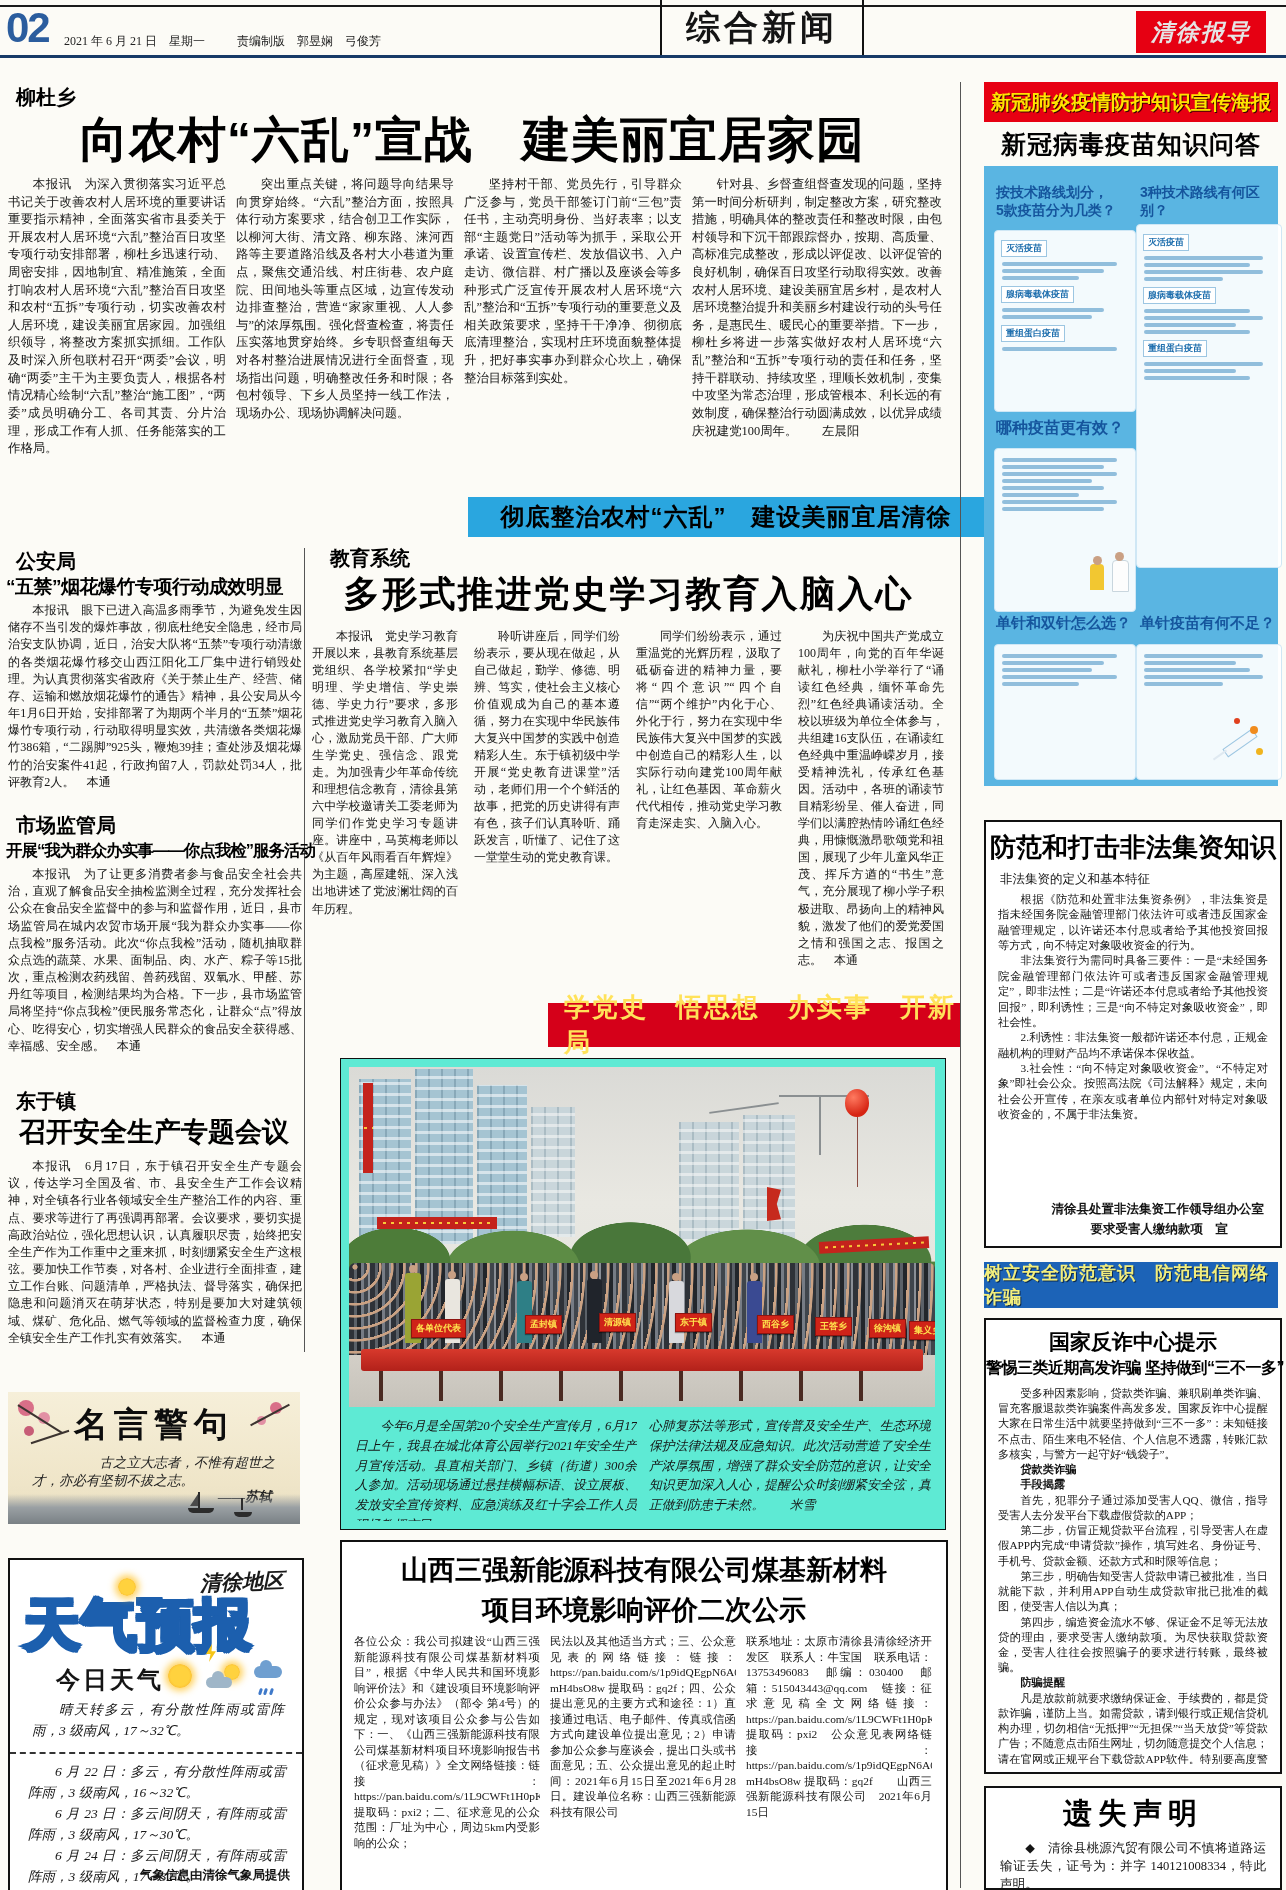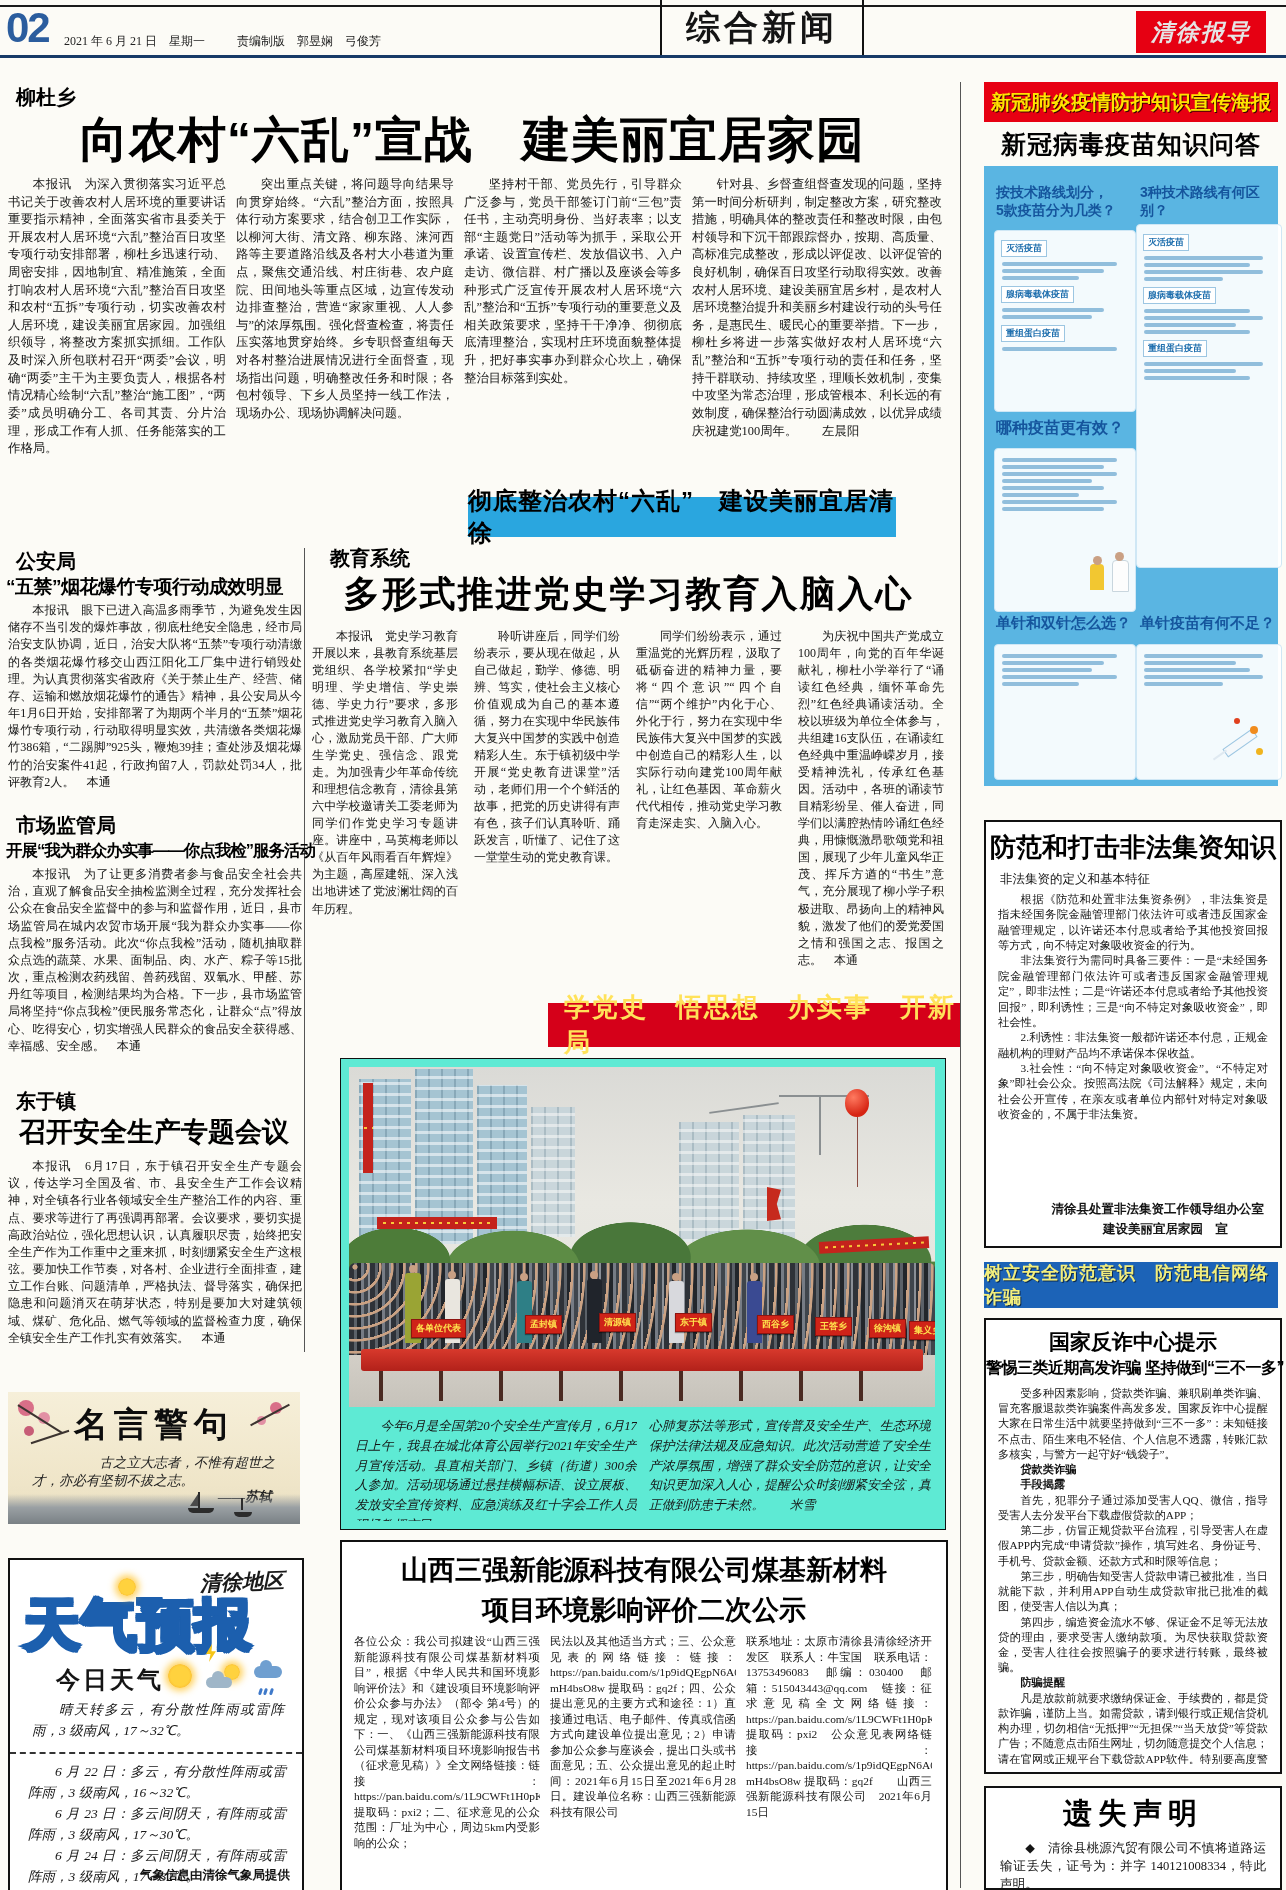--- a/index.html
+++ b/index.html
@@ -126,21 +126,21 @@
 </div>
 <div class="abs masthead">清徐报导</div>
 <div class="abs hdr-bottom"></div>
 
 <div class="abs kicker" style="left:16px;top:84px;">柳杜乡</div>
 <div class="abs hl" style="left:0;top:108px;width:945px;font-size:48px;text-align:center;letter-spacing:1px;">向农村“六乱”宣战　建美丽宜居家园</div>
 <div class="abs jtext" style="left:8px;top:176px;width:218px;height:338px;">本报讯　为深入贯彻落实习近平总书记关于改善农村人居环境的重要讲话重要指示精神，全面落实省市县委关于开展农村人居环境“六乱”整治百日攻坚专项行动安排部署，柳杜乡迅速行动、周密安排，因地制宜、精准施策，全面打响农村人居环境“六乱”整治百日攻坚和农村“五拆”专项行动，切实改善农村人居环境，建设美丽宜居家园。加强组织领导，将整改方案抓实抓细。工作队及时深入所包联村召开“两委”会议，明确“两委”主干为主要负责人，根据各村情况精心绘制“六乱”整治“施工图”，“两委”成员明确分工、各司其责、分片治理，形成工作有人抓、任务能落实的工作格局。</div>
 <div class="abs jtext" style="left:236px;top:176px;width:218px;height:356px;">突出重点关键，将问题导向结果导向贯穿始终。“六乱”整治方面，按照具体行动方案要求，结合创卫工作实际，以柳河大街、清文路、柳东路、涞河西路等主要道路沿线及各村大小巷道为重点，聚焦交通沿线、村庄街巷、农户庭院、田间地头等重点区域，边宣传发动边排查整治，营造“家家重视、人人参与”的浓厚氛围。强化督查检查，将责任压实落地贯穿始终。乡专职督查组每天对各村整治进展情况进行全面督查，现场指出问题，明确整改任务和时限；各包村领导、下乡人员坚持一线工作法，现场办公、现场协调解决问题。</div>
 <div class="abs jtext" style="left:464px;top:176px;width:218px;height:314px;">坚持村干部、党员先行，引导群众广泛参与，党员干部签订门前“三包”责任书，主动亮明身份、当好表率；以支部“主题党日”活动等为抓手，采取公开承诺、设置宣传栏、发放倡议书、入户走访、微信群、村广播以及座谈会等多种形式广泛宣传开展农村人居环境“六乱”整治和“五拆”专项行动的重要意义及相关政策要求，坚持干干净净、彻彻底底清理整治，实现村庄环境面貌整体提升，把好事实事办到群众心坎上，确保整治目标落到实处。</div>
 <div class="abs jtext" style="left:692px;top:176px;width:250px;height:314px;">针对县、乡督查组督查发现的问题，坚持第一时间分析研判，制定整改方案，研究整改措施，明确具体的整改责任和整改时限，由包村领导和下沉干部跟踪督办，按期、高质量、高标准完成整改，形成以评促改、以评促管的良好机制，确保百日攻坚行动取得实效。改善农村人居环境、建设美丽宜居乡村，是农村人居环境整治提升和美丽乡村建设行动的头号任务，是惠民生、暖民心的重要举措。下一步，柳杜乡将进一步落实做好农村人居环境“六乱”整治和“五拆”专项行动的责任和任务，坚持干群联动、持续攻坚，理顺长效机制，变集中攻坚为常态治理，形成管根本、利长远的有效制度，确保整治行动圆满成效，以优异成绩庆祝建党100周年。　　左晨阳</div>
-<div class="abs cyan-banner" style="left:468px;top:497px;width:428px;height:40px;">彻底整治农村“六乱”　建设美丽宜居清徐</div>
+<div class="abs cyan-banner" style="left:468px;top:497px;width:516px;height:40px;">彻底整治农村“六乱”　建设美丽宜居清徐</div>
 
 <div class="abs vrule" style="left:304px;top:548px;height:804px;"></div>
 <div class="abs vrule" style="left:960px;top:82px;height:1806px;"></div>
 
 <div class="abs kicker" style="left:16px;top:548px;">公安局</div>
 <div class="abs hl" style="left:6px;top:574px;width:296px;font-size:19px;letter-spacing:-0.5px;white-space:nowrap;">“五禁”烟花爆竹专项行动成效明显</div>
 <div class="abs jtext" style="left:8px;top:602px;width:294px;height:204px;font-size:12.1px;">本报讯　眼下已进入高温多雨季节，为避免发生因储存不当引发的爆炸事故，彻底杜绝安全隐患，经市局治安支队协调，近日，治安大队将“五禁”专项行动清缴的各类烟花爆竹移交山西江阳化工厂集中进行销毁处理。为认真贯彻落实省政府《关于禁止生产、经营、储存、运输和燃放烟花爆竹的通告》精神，县公安局从今年1月6日开始，安排部署了为期两个半月的“五禁”烟花爆竹专项行动，行动取得明显实效，共清缴各类烟花爆竹386箱，“二踢脚”925头，鞭炮39挂；查处涉及烟花爆竹的治安案件41起，行政拘留7人，罚款处罚34人，批评教育2人。　本通</div>
 
 <div class="abs kicker" style="left:16px;top:812px;">市场监管局</div>
 <div class="abs hl" style="left:6px;top:840px;width:296px;font-size:16.5px;letter-spacing:-1px;white-space:nowrap;">开展“我为群众办实事——你点我检”服务活动</div>
@@ -354,21 +354,21 @@
 <div class="abs boxed" style="left:984px;top:820px;width:294px;height:424px;">
   <div class="hl" style="margin-top:8px;font-size:26px;text-align:center;letter-spacing:0px;">防范和打击非法集资知识</div>
   <div style="margin:6px 14px 2px;font-size:12.5px;">非法集资的定义和基本特征</div>
   <div class="smalltxt" style="position:absolute;left:12px;top:70px;width:270px;height:300px;font-size:11.3px;">
     <p class="para">根据《防范和处置非法集资条例》，非法集资是指未经国务院金融管理部门依法许可或者违反国家金融管理规定，以许诺还本付息或者给予其他投资回报等方式，向不特定对象吸收资金的行为。</p>
     <p class="para">非法集资行为需同时具备三要件：一是“未经国务院金融管理部门依法许可或者违反国家金融管理规定”，即非法性；二是“许诺还本付息或者给予其他投资回报”，即利诱性；三是“向不特定对象吸收资金”，即社会性。</p>
     <p class="para">2.利诱性：非法集资一般都许诺还本付息，正规金融机构的理财产品均不承诺保本保收益。</p>
     <p class="para">3.社会性：“向不特定对象吸收资金”。“不特定对象”即社会公众。按照高法院《司法解释》规定，未向社会公开宣传，在亲友或者单位内部针对特定对象吸收资金的，不属于非法集资。</p>
   </div>
   <div class="sig" style="position:absolute;right:16px;bottom:28px;">清徐县处置非法集资工作领导组办公室</div>
-  <div class="sig" style="position:absolute;right:52px;bottom:8px;">建设美丽宜居家园　宣</div>
+  <div class="sig" style="position:absolute;right:52px;bottom:8px;">要求受害人缴纳款项　宣</div>
 </div>
 
 <div class="abs blue-banner" style="left:984px;top:1262px;width:294px;height:46px;">树立安全防范意识　防范电信网络诈骗</div>
 <div class="abs boxed" style="left:984px;top:1318px;width:294px;height:452px;">
   <div class="hl" style="margin-top:8px;font-size:21px;text-align:center;">国家反诈中心提示</div>
   <div class="hl" style="margin-top:2px;font-size:16px;text-align:center;letter-spacing:-0.5px;white-space:nowrap;">警惕三类近期高发诈骗 坚持做到“三不一多”</div>
   <div class="smalltxt" style="position:absolute;left:12px;top:66px;width:270px;height:378px;font-size:11.2px;">
     <p class="para">受多种因素影响，贷款类诈骗、兼职刷单类诈骗、冒充客服退款类诈骗案件高发多发。国家反诈中心提醒大家在日常生活中就要坚持做到“三不一多”：未知链接不点击、陌生来电不轻信、个人信息不透露，转账汇款多核实，与警方一起守好“钱袋子”。</p>
     <p class="subhead-b">贷款类诈骗</p>
     <p class="subhead-b">手段揭露</p>

